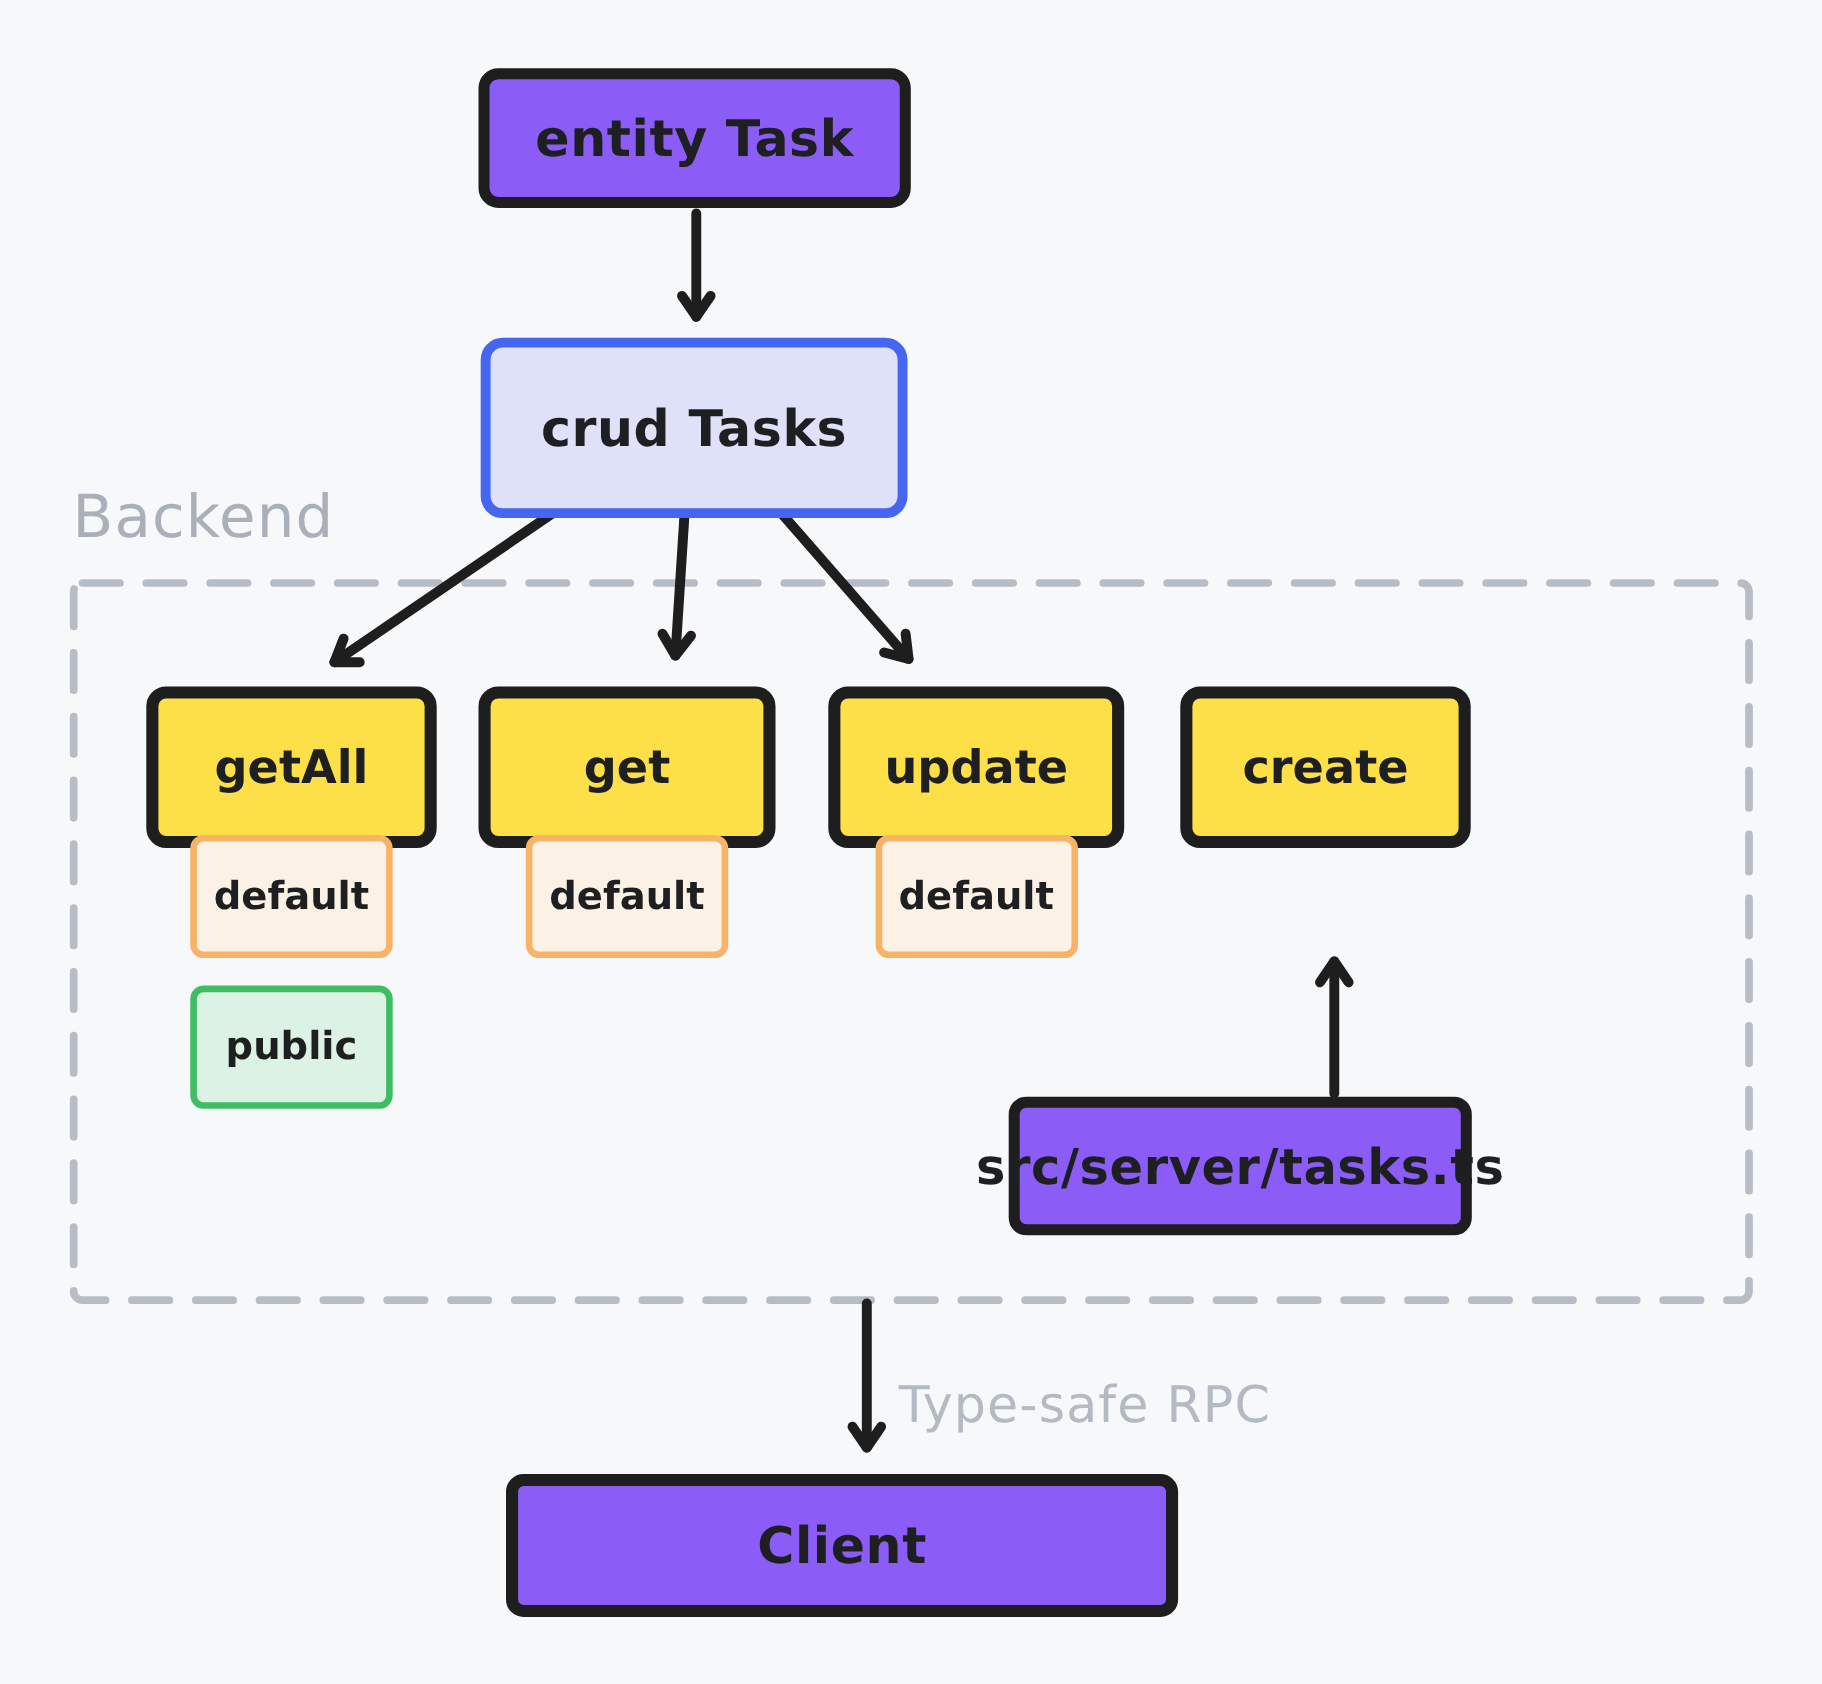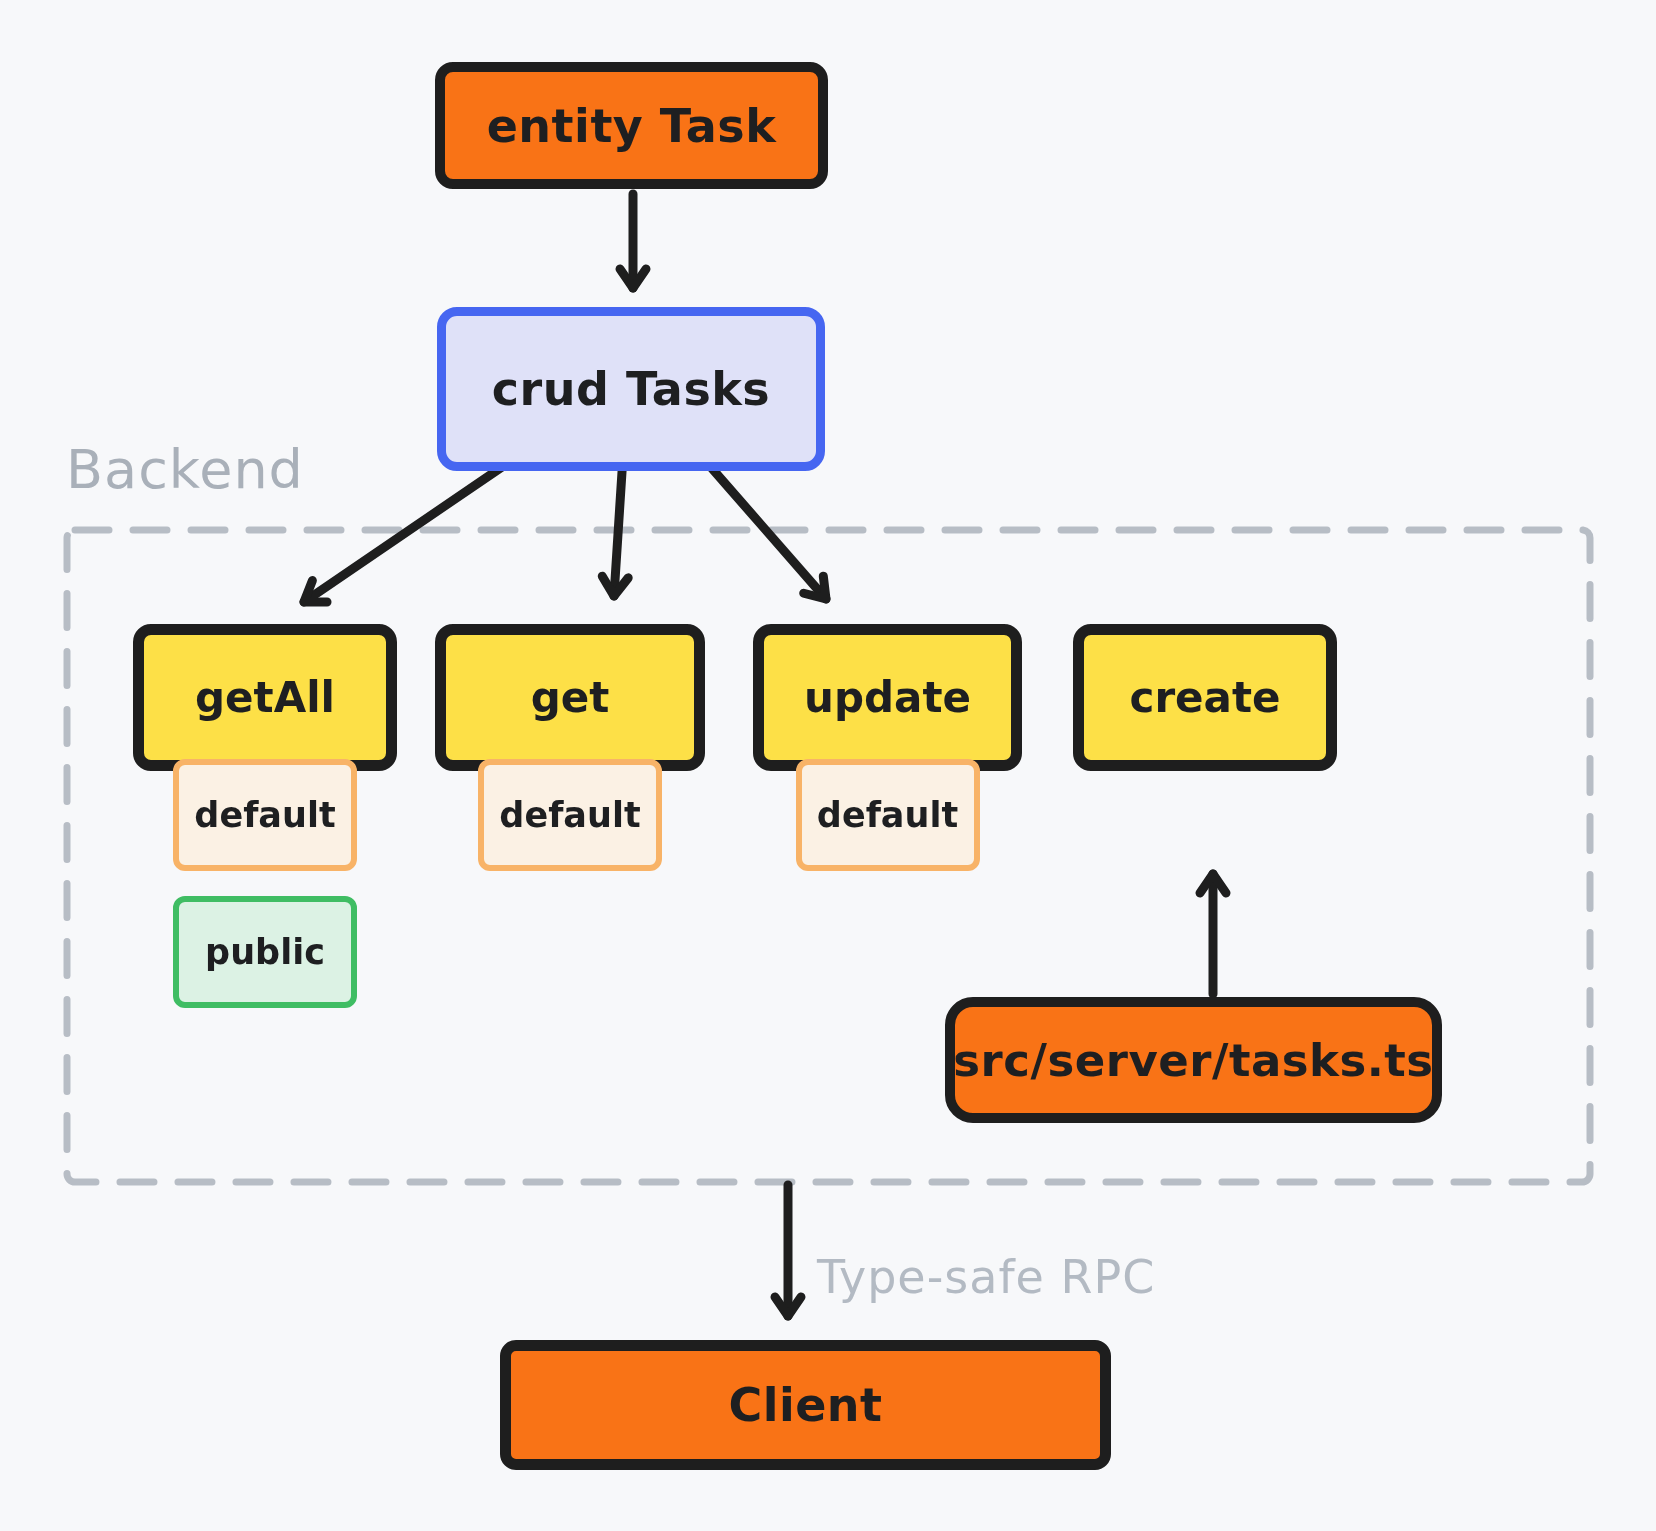--- a/index.html
+++ b/index.html
@@ -26,21 +26,21 @@
     position: absolute;
     box-sizing: border-box;
     display: flex;
     align-items: center;
     justify-content: center;
     border-radius: 18px;
     font-weight: 700;
     letter-spacing: 0.5px;
   }
   .node-gray {
-    background: #f97316;
+    background: #8b5cf6;
     border: 10px solid #1e1e1e;
     font-size: 44px;
   }
   .node-entity   { left: 435px; top: 62px;  width: 393px; height: 127px; font-size: 46px; }
   .node-crud {
     left: 437px; top: 307px; width: 388px; height: 164px;
     background: #dfe1f8;
     border: 9px solid #4666f1;
     border-radius: 20px;
     font-size: 46px;
@@ -77,27 +77,26 @@
     font-size: 35px;
     font-weight: 700;
     z-index: 3;
   }
   .badge-row1 { top: 124px; }
   .badge-row2 { top: 261px; }
   .badge-default { background: #fbf1e4; border: 6px solid #f8b367; }
   .badge-custom  { background: #f7d7da; border: 6px solid #f48b8d; }
   .badge-public  { background: #dcf2e4; border: 6px solid #3fbd63; }
   .node-file {
-    left: 917px; top: 997px; width: 497px; height: 126px;
-    border-radius: 28px;
+    left: 917px; top: 997px; width: 421px; height: 126px;
+    border-radius: 16px;
     font-size: 45px;
-    margin-left: 28px;
   }
   .node-client {
-    left: 500px; top: 1340px; width: 611px; height: 130px;
+    left: 460px; top: 1340px; width: 611px; height: 130px;
     border: 11px solid #1e1e1e;
     border-radius: 16px;
     font-size: 46px;
   }
   .floating-label {
     position: absolute;
     font-weight: 400;
     color: #a9b0b9;
     letter-spacing: 1px;
     white-space: nowrap;

